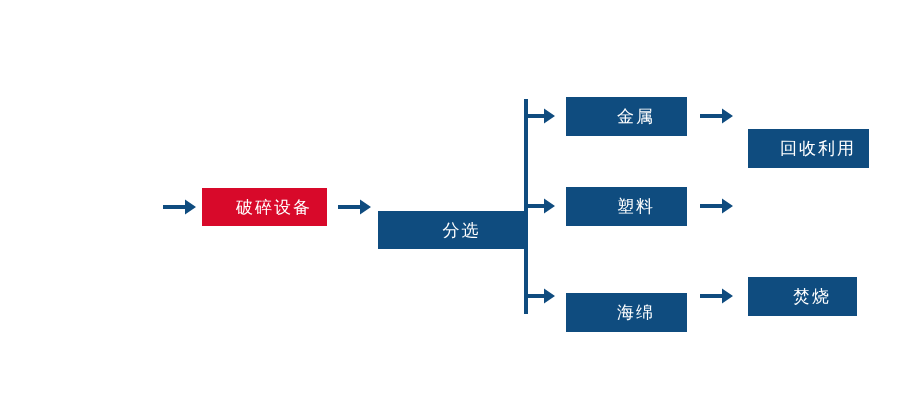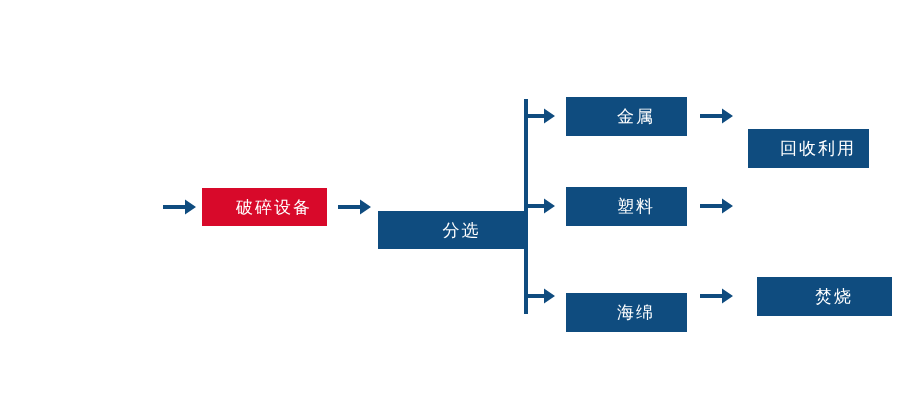--- a/index.html
+++ b/index.html
@@ -39,21 +39,21 @@
   .n-shell  { left: 31px;  top: 188px; width: 121px; height: 38px; }
   .n-crush  { left: 202px; top: 188px; width: 125px; height: 38px; text-align: right; }
   .n-sort   { left: 378px; top: 188px; width: 148px; height: 38px; margin-top: 23px; }
 
   
   .n-metal  { left: 566px; top: 97px;  width: 121px; height: 39px; }
   .n-recy   { left: 748px; top: 97px;  width: 121px; height: 39px; margin-top: 32px; }
   .n-plas   { left: 566px; top: 187px; width: 121px; height: 39px; }
   .n-repl   { left: 748px; top: 187px; width: 121px; height: 39px; }
   .n-spon   { left: 566px; top: 293px; width: 121px; height: 39px; }
-  .n-burn   { left: 748px; top: 277px; width: 135px; height: 39px; margin-left: 9px; }
+  .n-burn   { left: 748px; top: 277px; width: 109px; height: 39px; }
 
   
   .arrow {
     position: absolute;
     width: 34px;
     height: 22px;
   }
   .arrow svg { display: block; width: 34px; height: 22px; }
 
   .a-1 { left: 163px; top: 196px; }

